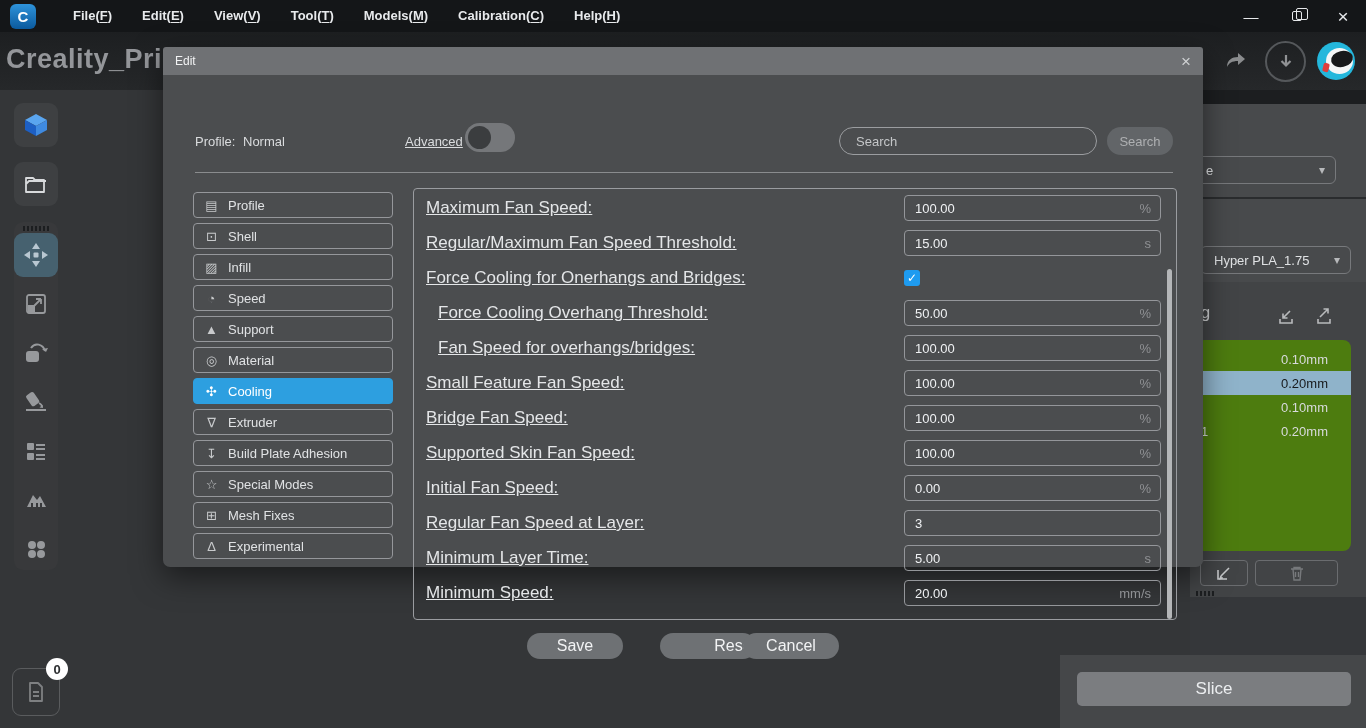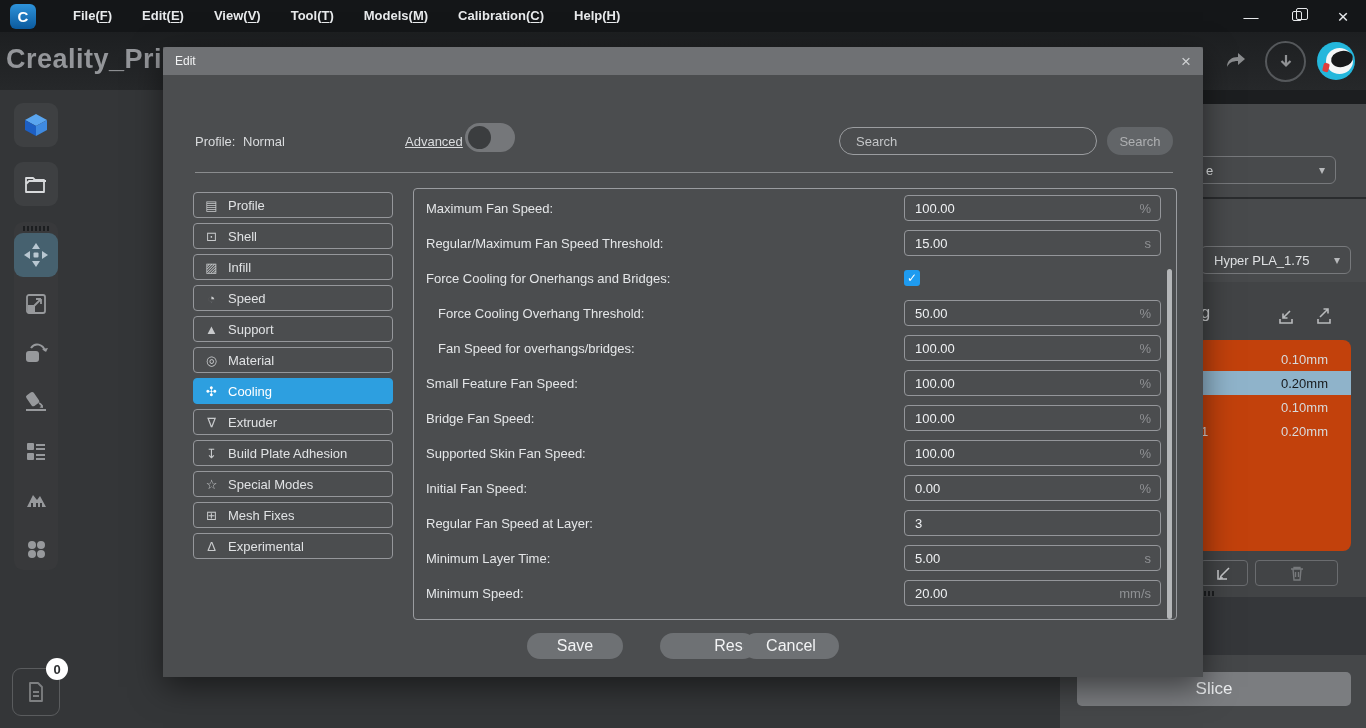--- a/index.html
+++ b/index.html
@@ -41,35 +41,35 @@
   .rp-darktop { position:absolute; left:1190px; top:90px; width:176px; height:14px; background:#1c1e20; z-index:1; }
   .rp-upper { position:absolute; left:1190px; top:104px; width:176px; height:178px; background:#484a4c; z-index:1; }
   .rp-div1 { position:absolute; left:1190px; top:197px; width:176px; height:2px; background:#2a2c2e; z-index:2; }
   .rp-lower { position:absolute; left:1190px; top:282px; width:176px; height:315px; background:#424446; z-index:1; }
   .rp-dd { position:absolute; height:28px; border:1px solid #77797c; border-radius:6px; font-size:13px; color:#e0e2e4; display:flex; align-items:center; z-index:2; }
   .rp-dd .chev { position:absolute; right:10px; color:#b7b9bb; font-size:12px; }
   .dd-printer { left:1180px; top:156px; width:156px; padding-left:25px; }
   .dd-filament { left:1200px; top:246px; width:151px; padding-left:13px; }
   .rp-config-label { position:absolute; left:1197px; top:303px; font-size:17px; color:#d0d2d4; z-index:2; }
   .rp-cfg-icon { position:absolute; top:306px; z-index:2; }
-  .layer-list { position:absolute; left:1196px; top:340px; width:155px; height:211px; background:#c2410c; border-radius:8px; z-index:2; overflow:hidden; padding-top:7px; }
+  .layer-list { position:absolute; left:1196px; top:340px; width:155px; height:211px; background:#4d7c0f; border-radius:8px; z-index:2; overflow:hidden; padding-top:7px; }
   .layer-row { height:24px; display:flex; align-items:center; font-size:13px; color:#d8dadc; }
   .layer-row .l { padding-left:5px; width:48px; }
   .layer-row .h { flex:1; text-align:right; padding-right:23px; }
   .layer-row.selected { background:#8fb3ca; color:#17191b; }
   .rp-btn { position:absolute; top:560px; height:26px; border:1px solid #6a6c6f; border-radius:4px; display:flex; align-items:center; justify-content:center; z-index:2; }
   .rp-edit { left:1200px; width:48px; }
   .rp-trash { left:1255px; width:83px; }
   .rp-dots { position:absolute; left:1196px; top:591px; width:20px; height:5px; background:repeating-linear-gradient(90deg,#1c1e20 0 2px,transparent 2px 4px); z-index:2; }
   .rp-darkstrip { position:absolute; left:1190px; top:597px; width:176px; height:58px; background:#35373a; z-index:1; }
   .slice-section { position:absolute; left:1060px; top:655px; width:306px; height:73px; background:#454749; z-index:1; }
   .slice-btn { position:absolute; left:17px; top:17px; width:274px; height:34px; background:#7b7d80; border-radius:5px; border:none; color:#eceef0; font-size:17px; font-family:inherit; }
 
   
-  .dialog { position:absolute; left:163px; top:47px; width:1040px; height:630px; background:#4b4d4f; z-index:10; box-shadow:0 10px 30px rgba(0,0,0,.5); border-radius:0; }
+  .dialog { position:absolute; left:163px; top:47px; width:1040px; height:520px; background:#4b4d4f; z-index:10; box-shadow:0 10px 30px rgba(0,0,0,.5); border-radius:7px; }
   .dlg-header { height:28px; background:#6f7174; border-radius:3px 3px 0 0; display:flex; align-items:center; padding:0 12px; }
   .dlg-title { font-size:12px; color:#f2f3f4; }
   .dlg-close { margin-left:auto; color:#cfd1d3; font-size:17px; line-height:17px; cursor:default; }
   .profile-label { position:absolute; left:32px; top:87px; font-size:13px; color:#dadcde; }
   .profile-value { position:absolute; left:80px; top:87px; font-size:13px; color:#dadcde; }
   .advanced-label { position:absolute; left:242px; top:87px; font-size:13px; color:#dadcde;text-decoration:underline; }
   .toggle { position:absolute; left:302px; top:76px; width:50px; height:29px; background:#75777a; border-radius:15px; }
   .toggle .knob { position:absolute; left:3px; top:3px; width:23px; height:23px; background:#3b3d3f; border-radius:50%; }
   .search-input { position:absolute; left:676px; top:80px; width:258px; height:28px; border:1px solid #9b9da0; border-radius:14px; background:transparent; color:#e8eaec; font-size:13px; padding:0 16px; font-family:inherit; outline:none; }
   .search-input::placeholder { color:#c4c6c8; }
@@ -77,21 +77,21 @@
   .dlg-divider { position:absolute; left:32px; top:125px; width:978px; height:1px; background:#8a8c8e; }
 
   .cat-list { position:absolute; left:30px; top:145px; width:200px; display:flex; flex-direction:column; gap:5px; }
   .cat-btn { height:26px; border:1px solid #95979b; border-radius:4px; display:flex; align-items:center; padding-left:10px; gap:9px; font-size:13px; color:#e0e2e4; background:transparent; }
   .cat-btn .cat-icon { width:15px; text-align:center; font-size:13px; color:#c8cacc; }
   .cat-btn.selected { background:#2d9fe0; border-color:#2d9fe0; color:#ffffff; }
   .cat-btn.selected .cat-icon { color:#ffffff; }
 
   .settings-panel { position:absolute; left:250px; top:141px; width:764px; height:432px; border:1px solid #9a9ca0; border-radius:4px; padding-top:6px; }
   .set-row { height:26px; margin-bottom:9px; display:flex; align-items:center; }
-  .set-label { flex:1; padding-left:12px; font-size:13px; color:#e4e6e8; }
+  .set-label { flex:1; padding-left:12px; font-size:17px; color:#e4e6e8;text-decoration:underline; }
   .set-label.indent { padding-left:24px; }
   .val-box { width:257px; margin-right:15px; height:26px; border:1px solid #94969a; border-radius:4px; display:flex; align-items:center; }
   .val-box input { flex:1; min-width:0; background:transparent; border:none; outline:none; color:#eff1f3; font-size:13px; padding-left:10px; font-family:inherit; }
   .val-unit { padding-right:9px; font-size:13px; color:#8f9194; }
   .checkbox { width:16px; height:16px; background:#1e9bf0; border-radius:3px; color:#fff; font-size:12px; font-weight:bold; display:flex; align-items:center; justify-content:center; margin-right:256px; }
   .scrollbar-thumb { position:absolute; left:753px; top:80px; width:5px; height:350px; background:#b4b6b8; border-radius:3px; }
 
   .dlg-footer-btn { position:absolute; top:586px; width:96px; height:26px; border:none; border-radius:13px; background:#6e7174; color:#f2f3f4; font-size:16px; font-family:inherit; }
   .btn-save { left:364px; } .btn-reset { left:497px;text-align:right; } .btn-cancel { left:580px; }
 

